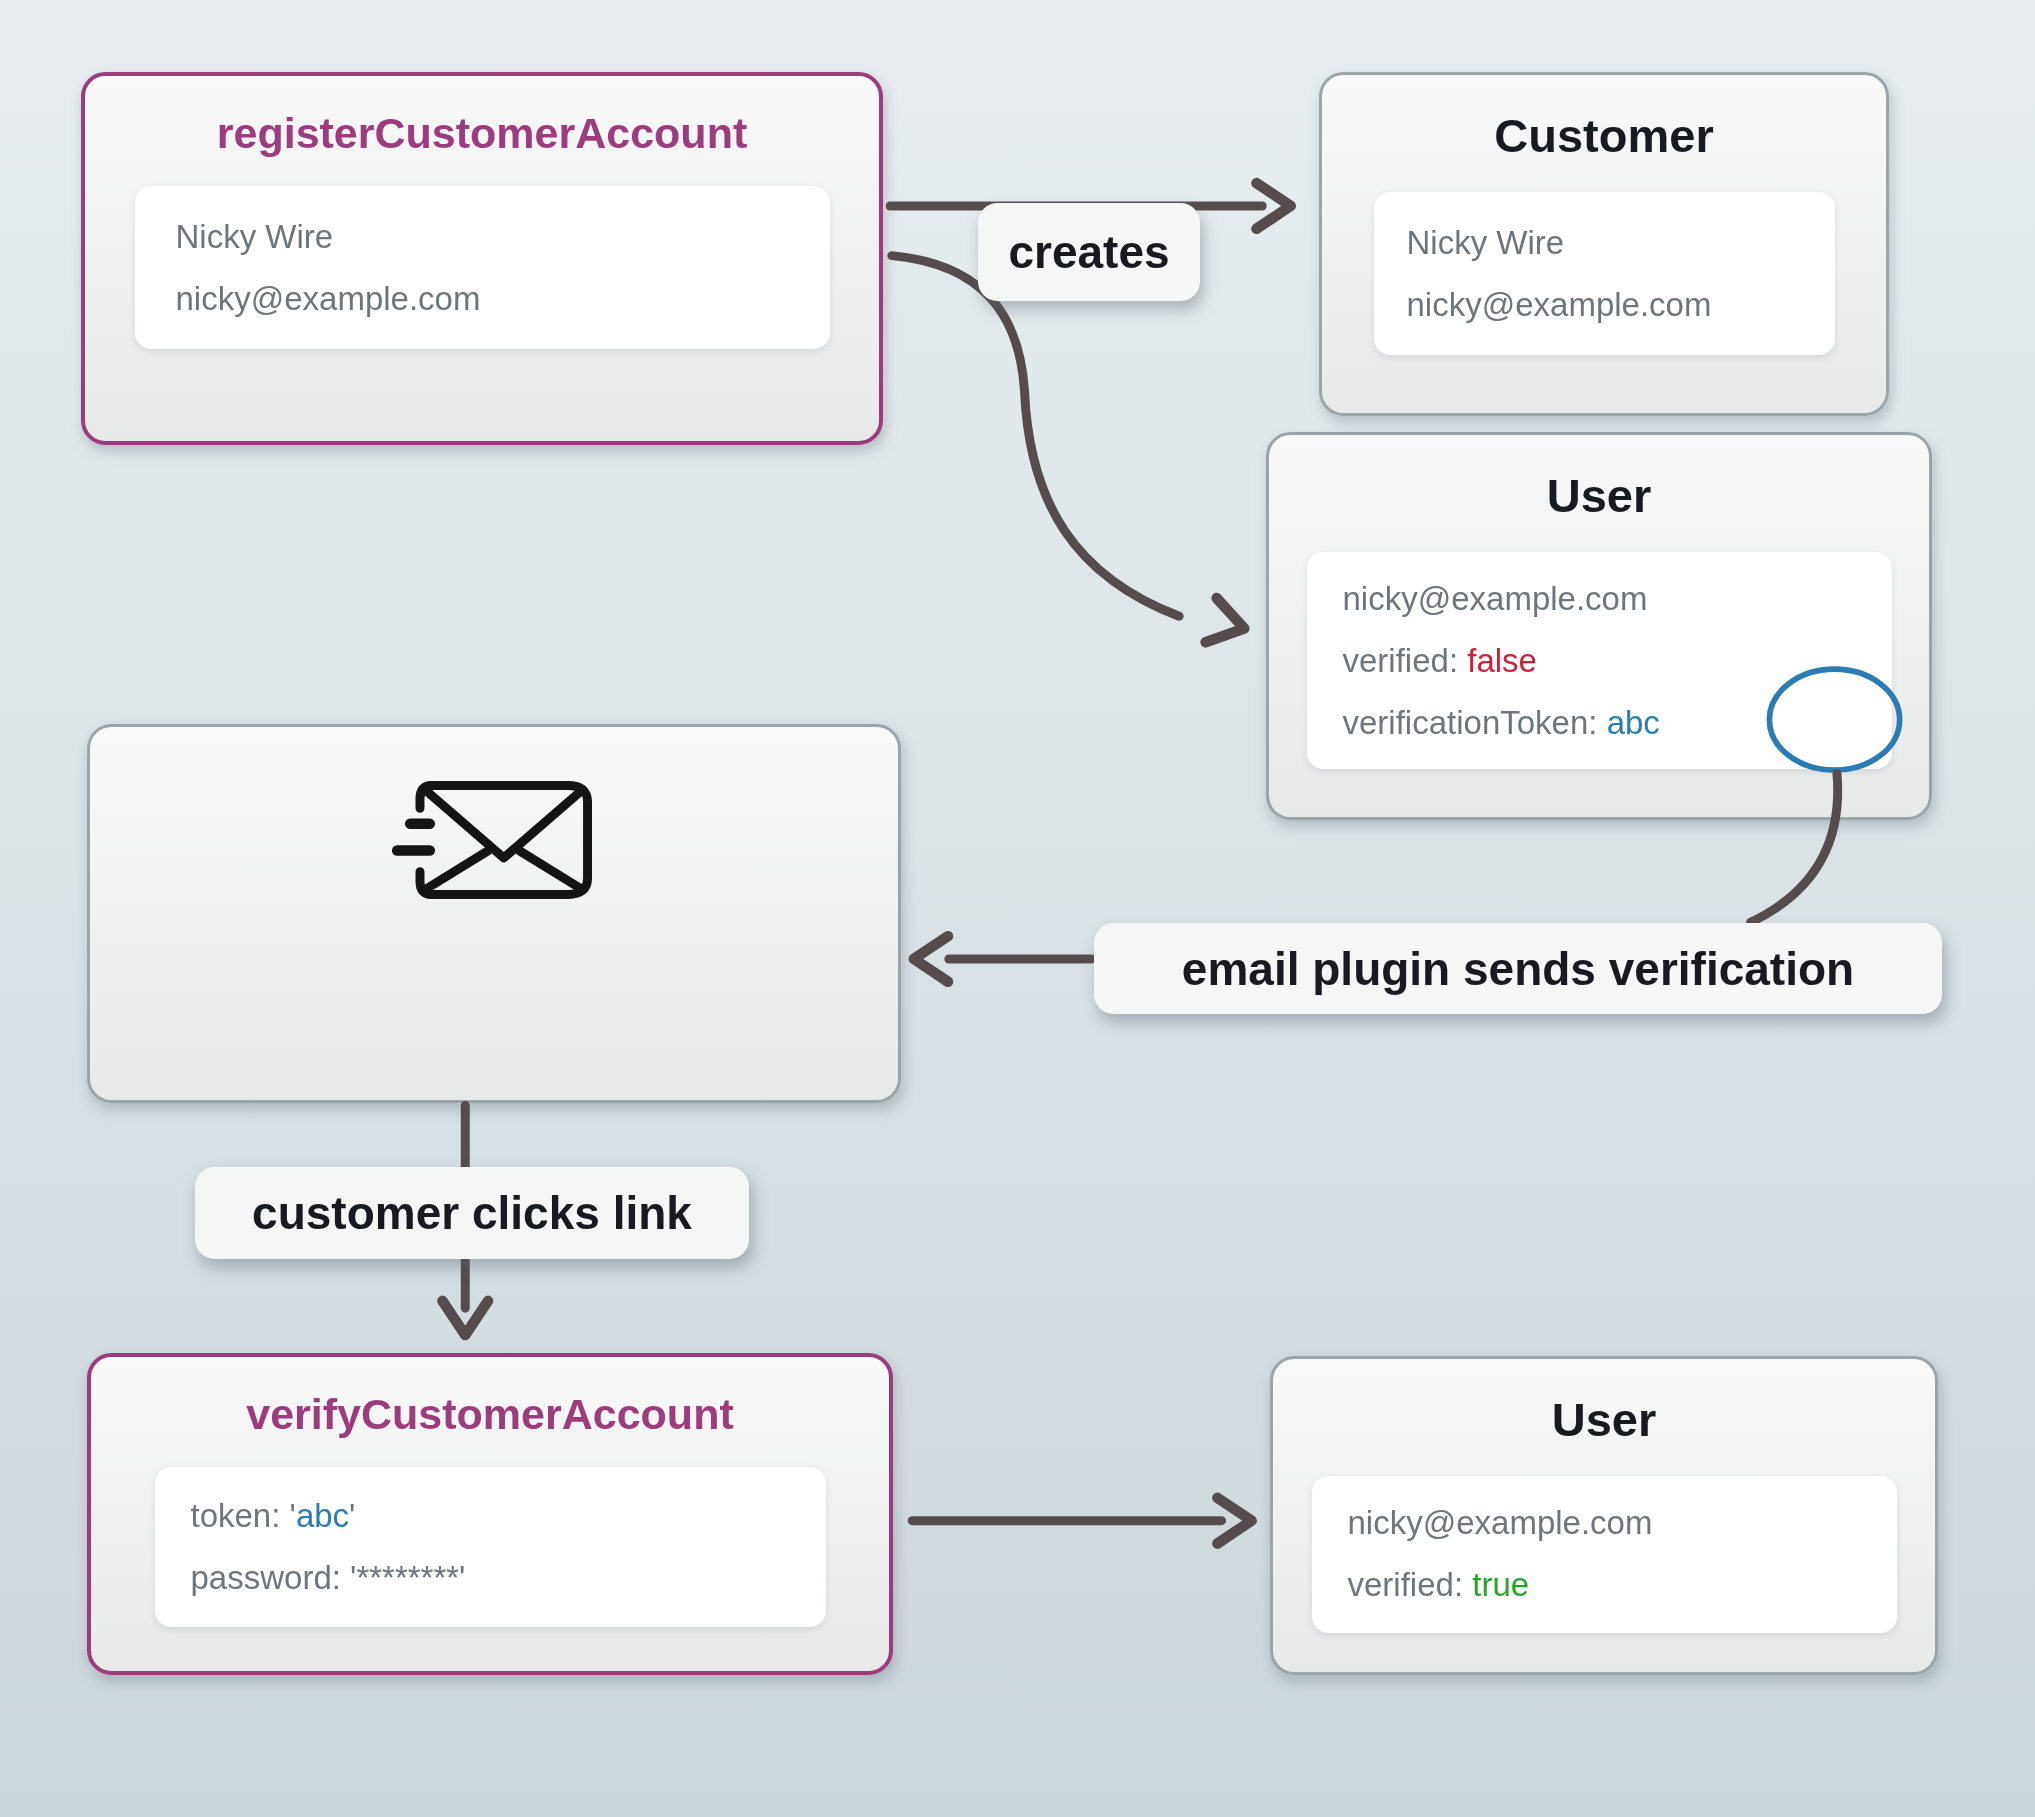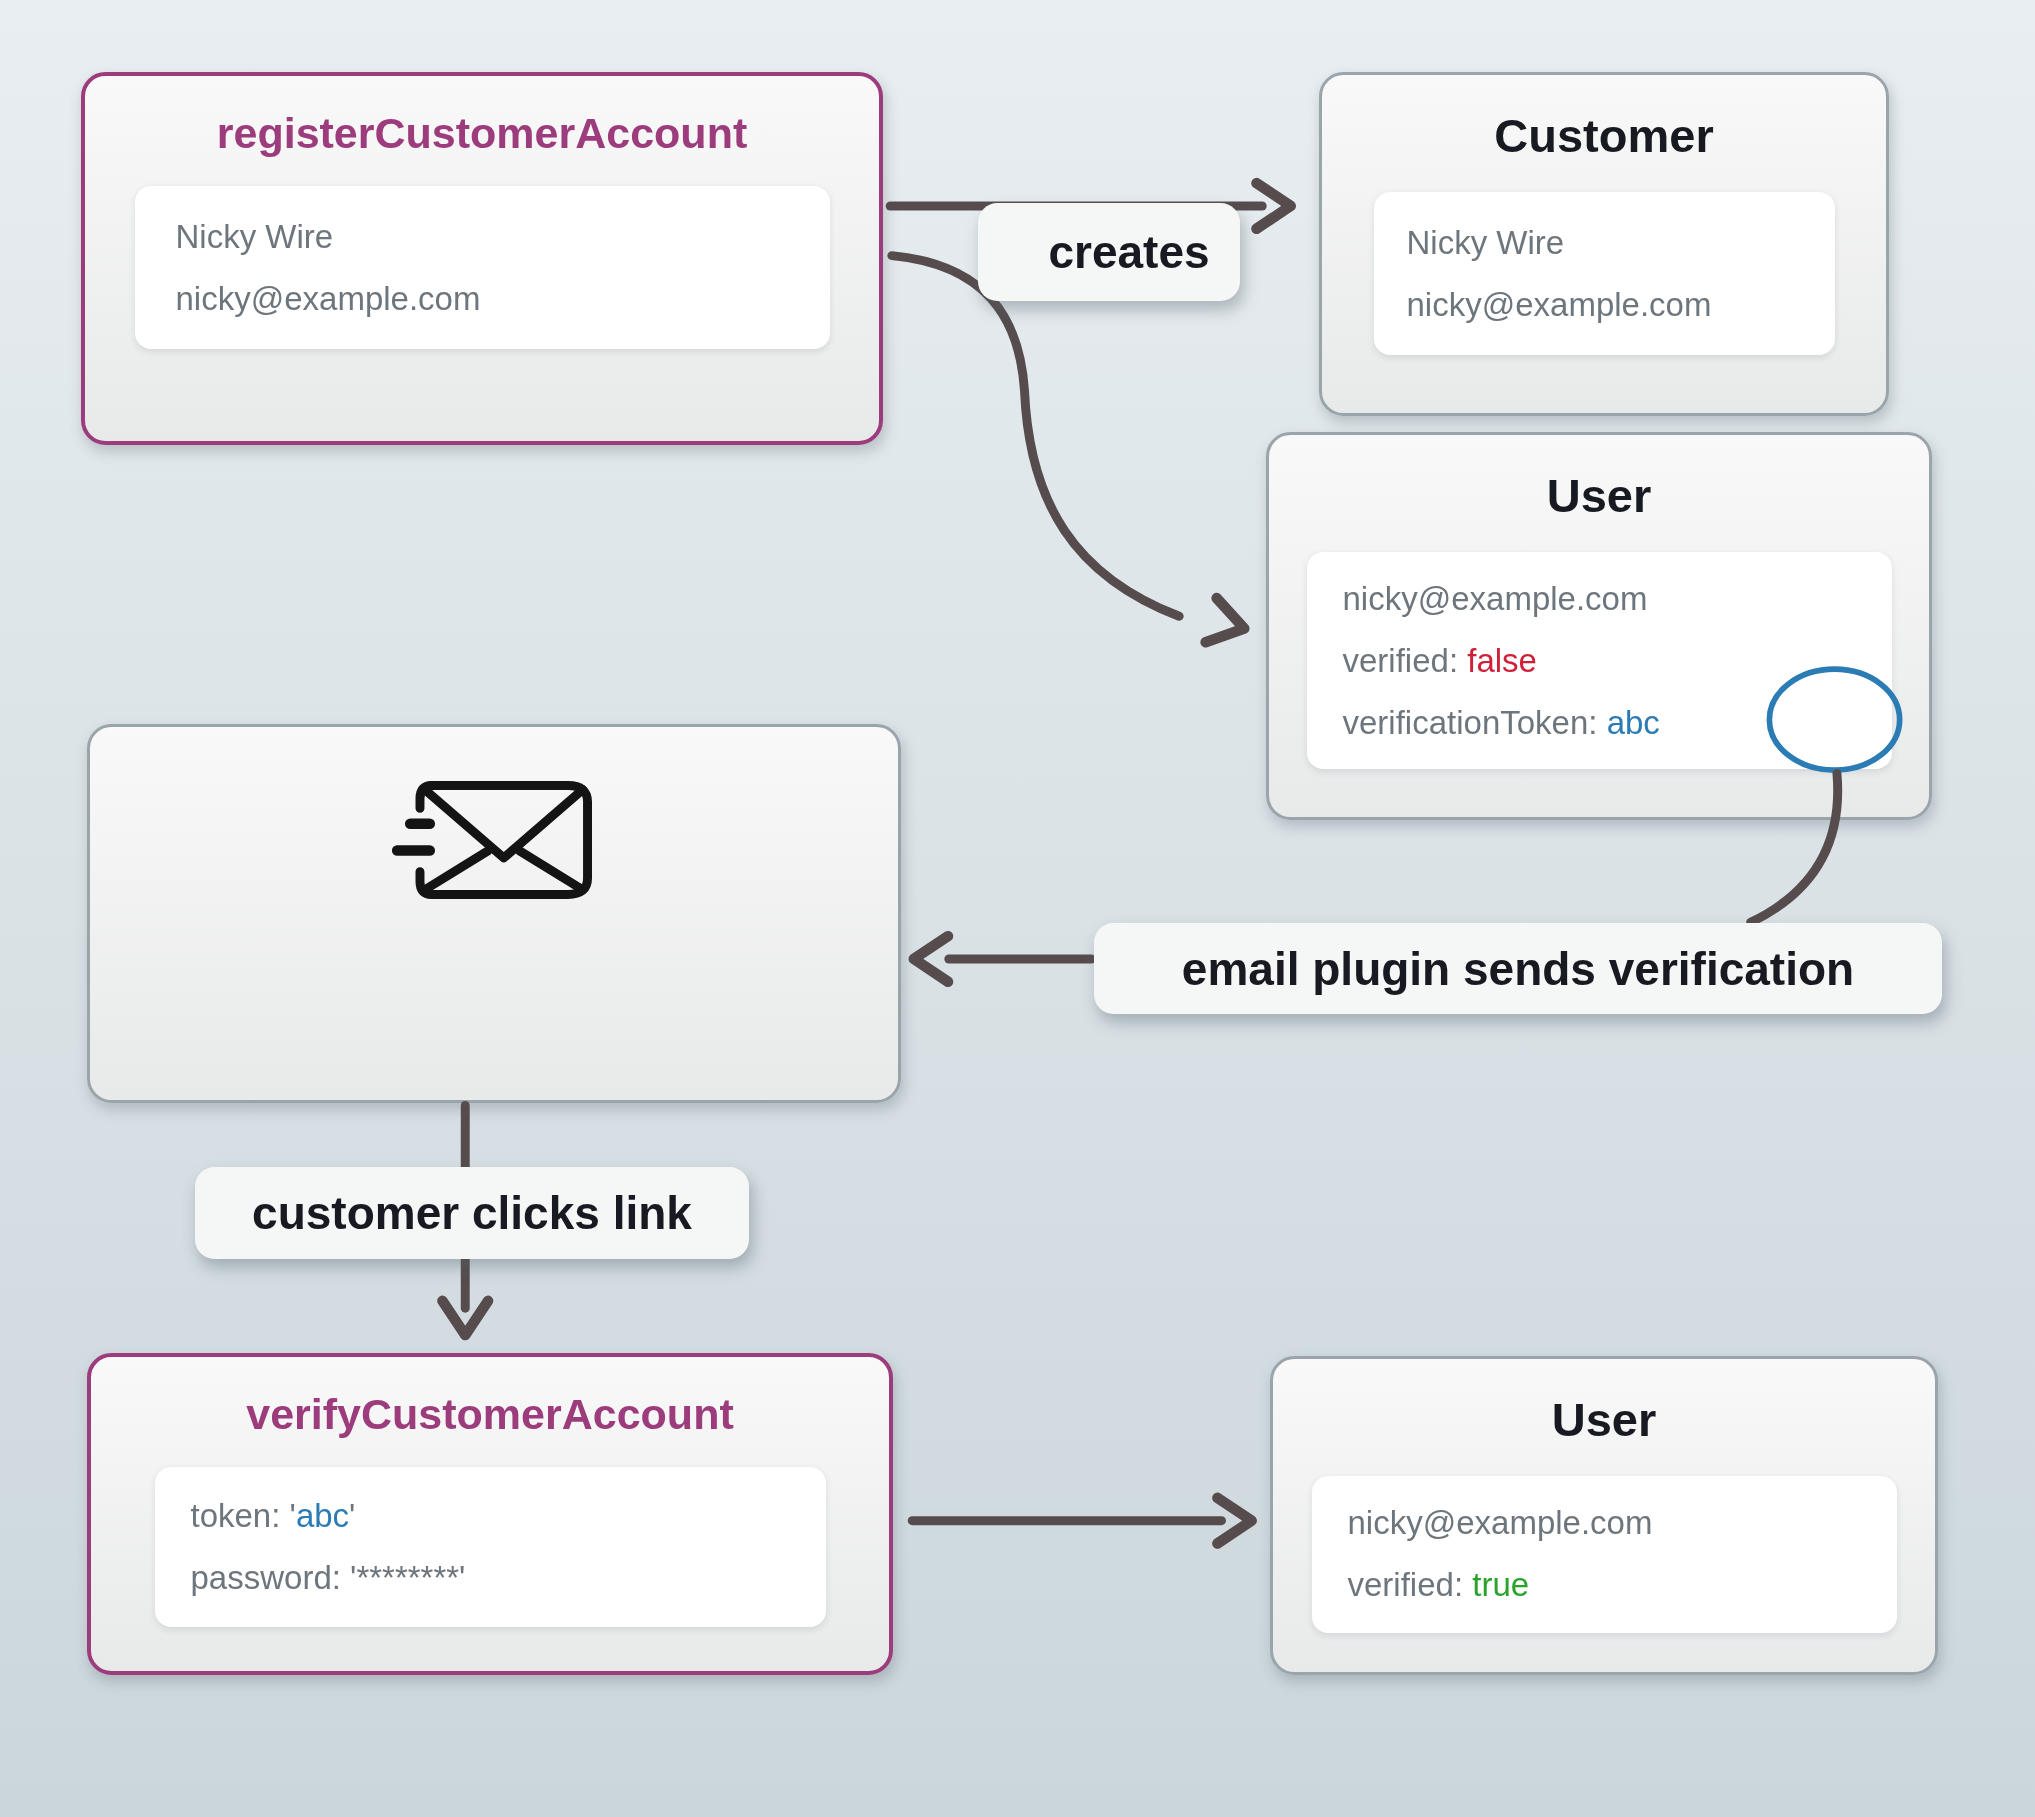--- a/index.html
+++ b/index.html
@@ -60,21 +60,21 @@
   #box-user2 .code-box{width:585px;margin-top:29px;padding:16.3px 16.3px 16.3px 36px;}
 
   .pill{
     position:absolute;z-index:6;
     background:var(--pill_bg,#f5f6f6);
     border-radius:19.5px;
     display:flex;align-items:center;justify-content:center;
     font-weight:bold;font-size:46px;color:var(--title_dark,#171a21);
     box-shadow:3.3px 8.1px 14.7px rgba(84,96,108,.38);
   }
-  #pill-creates{left:978px;top:203px;width:222px;height:98px;padding-left:40px;}
+  #pill-creates{left:978px;top:203px;width:222px;height:98px;}
   #pill-email-plugin{left:1094px;top:923px;width:848px;height:91px;}
   #pill-clicks{left:195px;top:1167px;width:554px;height:92px;}
 
   #overlay{position:absolute;left:0;top:0;width:2036px;height:1817px;z-index:5;pointer-events:none;}
   .arrow-line{fill:none;stroke:var(--arrow,#564c4d);stroke-width:11;stroke-linecap:round;stroke-linejoin:round;}
   .arrow-head{fill:none;stroke:var(--arrow,#564c4d);stroke-width:13;stroke-linecap:round;stroke-linejoin:round;}
   .token-ring{fill:none;stroke:var(--code_blue,#2b7cb4);stroke-width:7;}
   .mail-stroke{fill:none;stroke:var(--icon_black,#141414);stroke-width:11;stroke-linecap:round;stroke-linejoin:round;}
   .mail-dash{fill:none;stroke:var(--icon_black,#141414);stroke-width:13;stroke-linecap:round;}
 </style>

